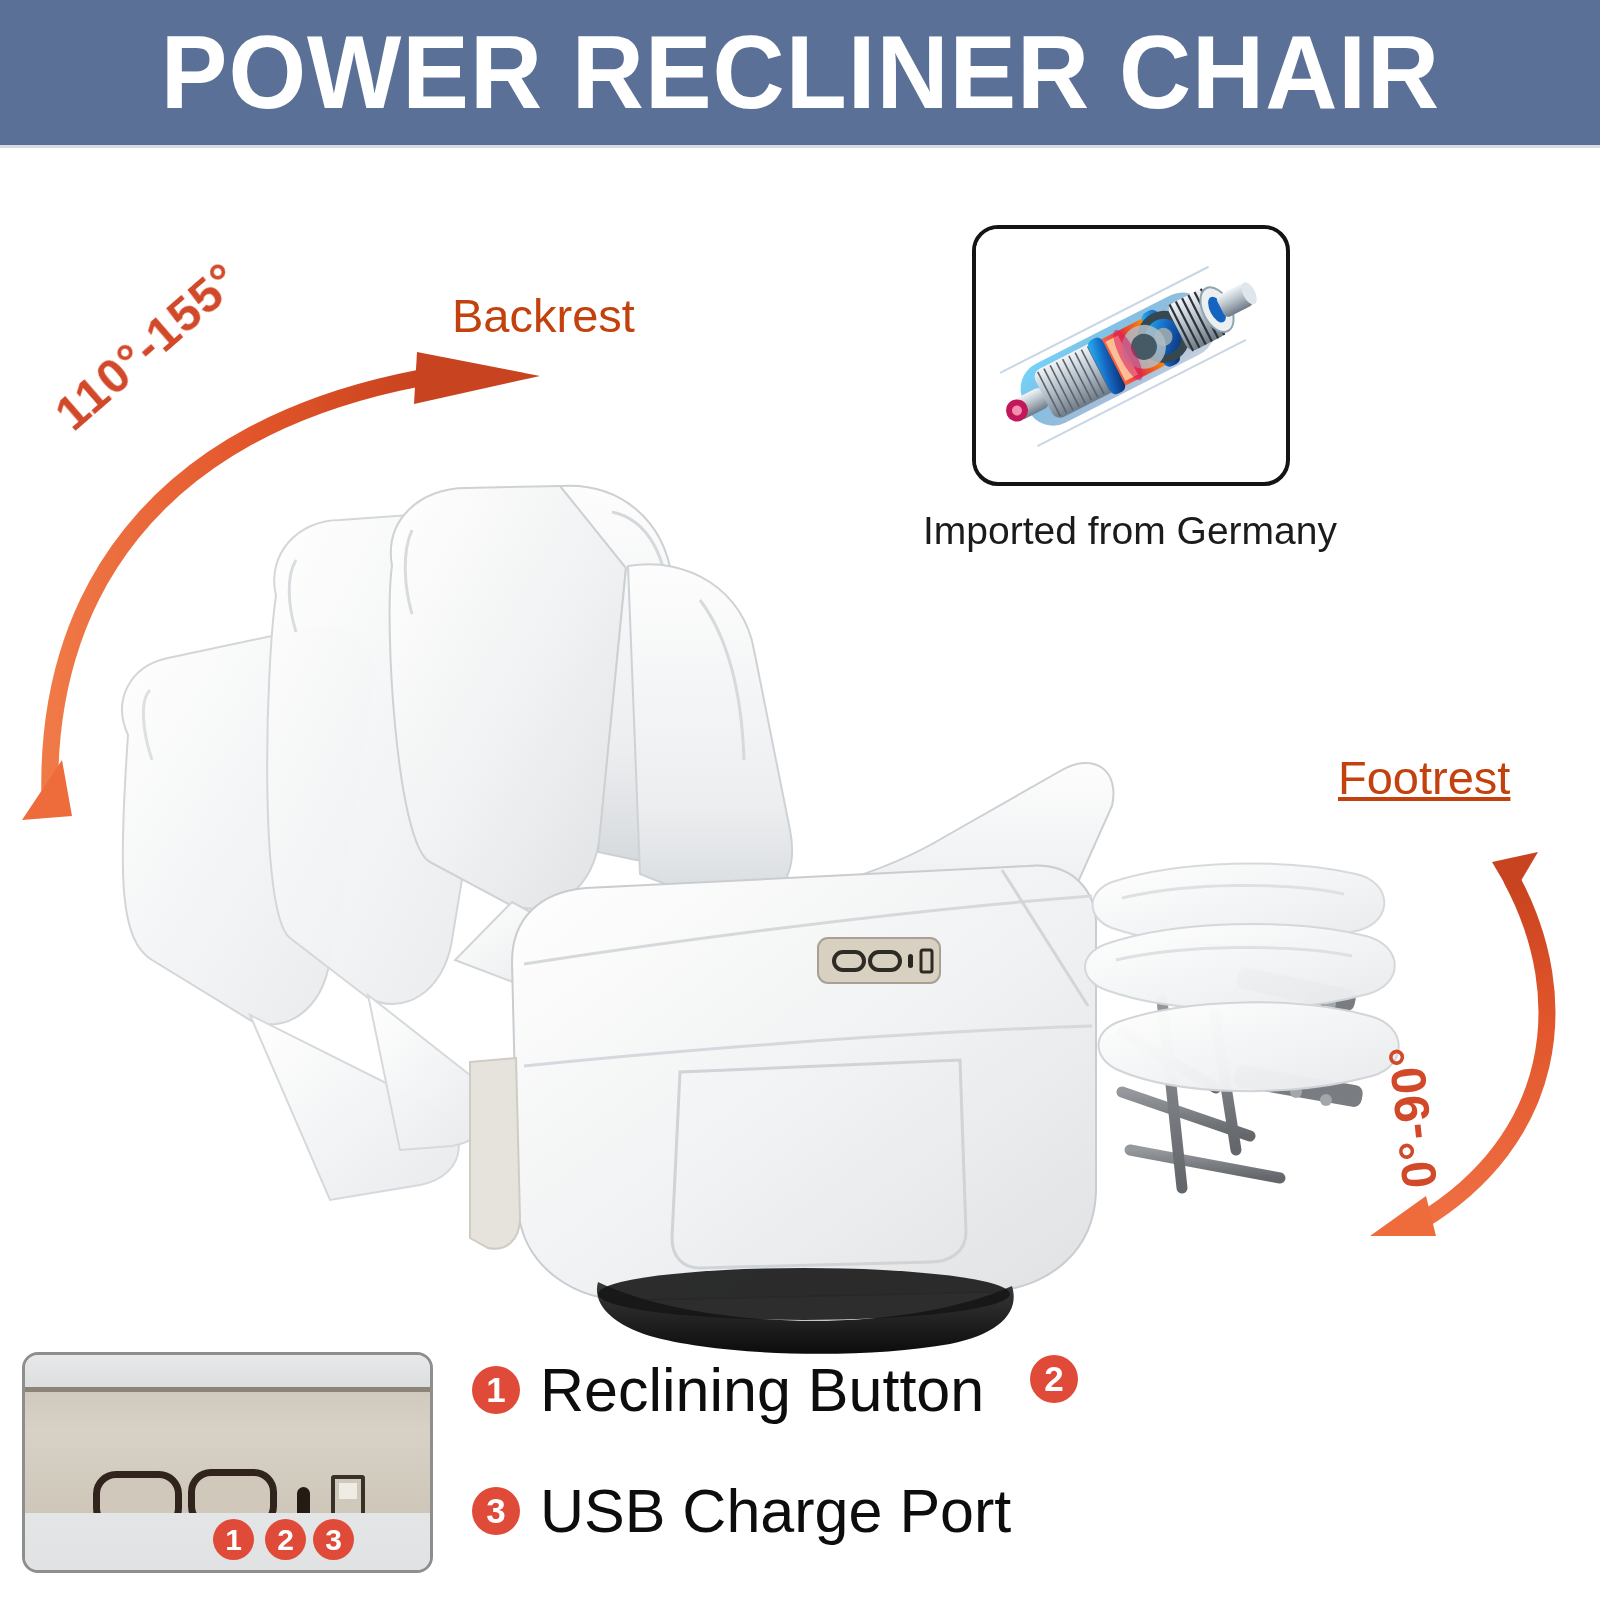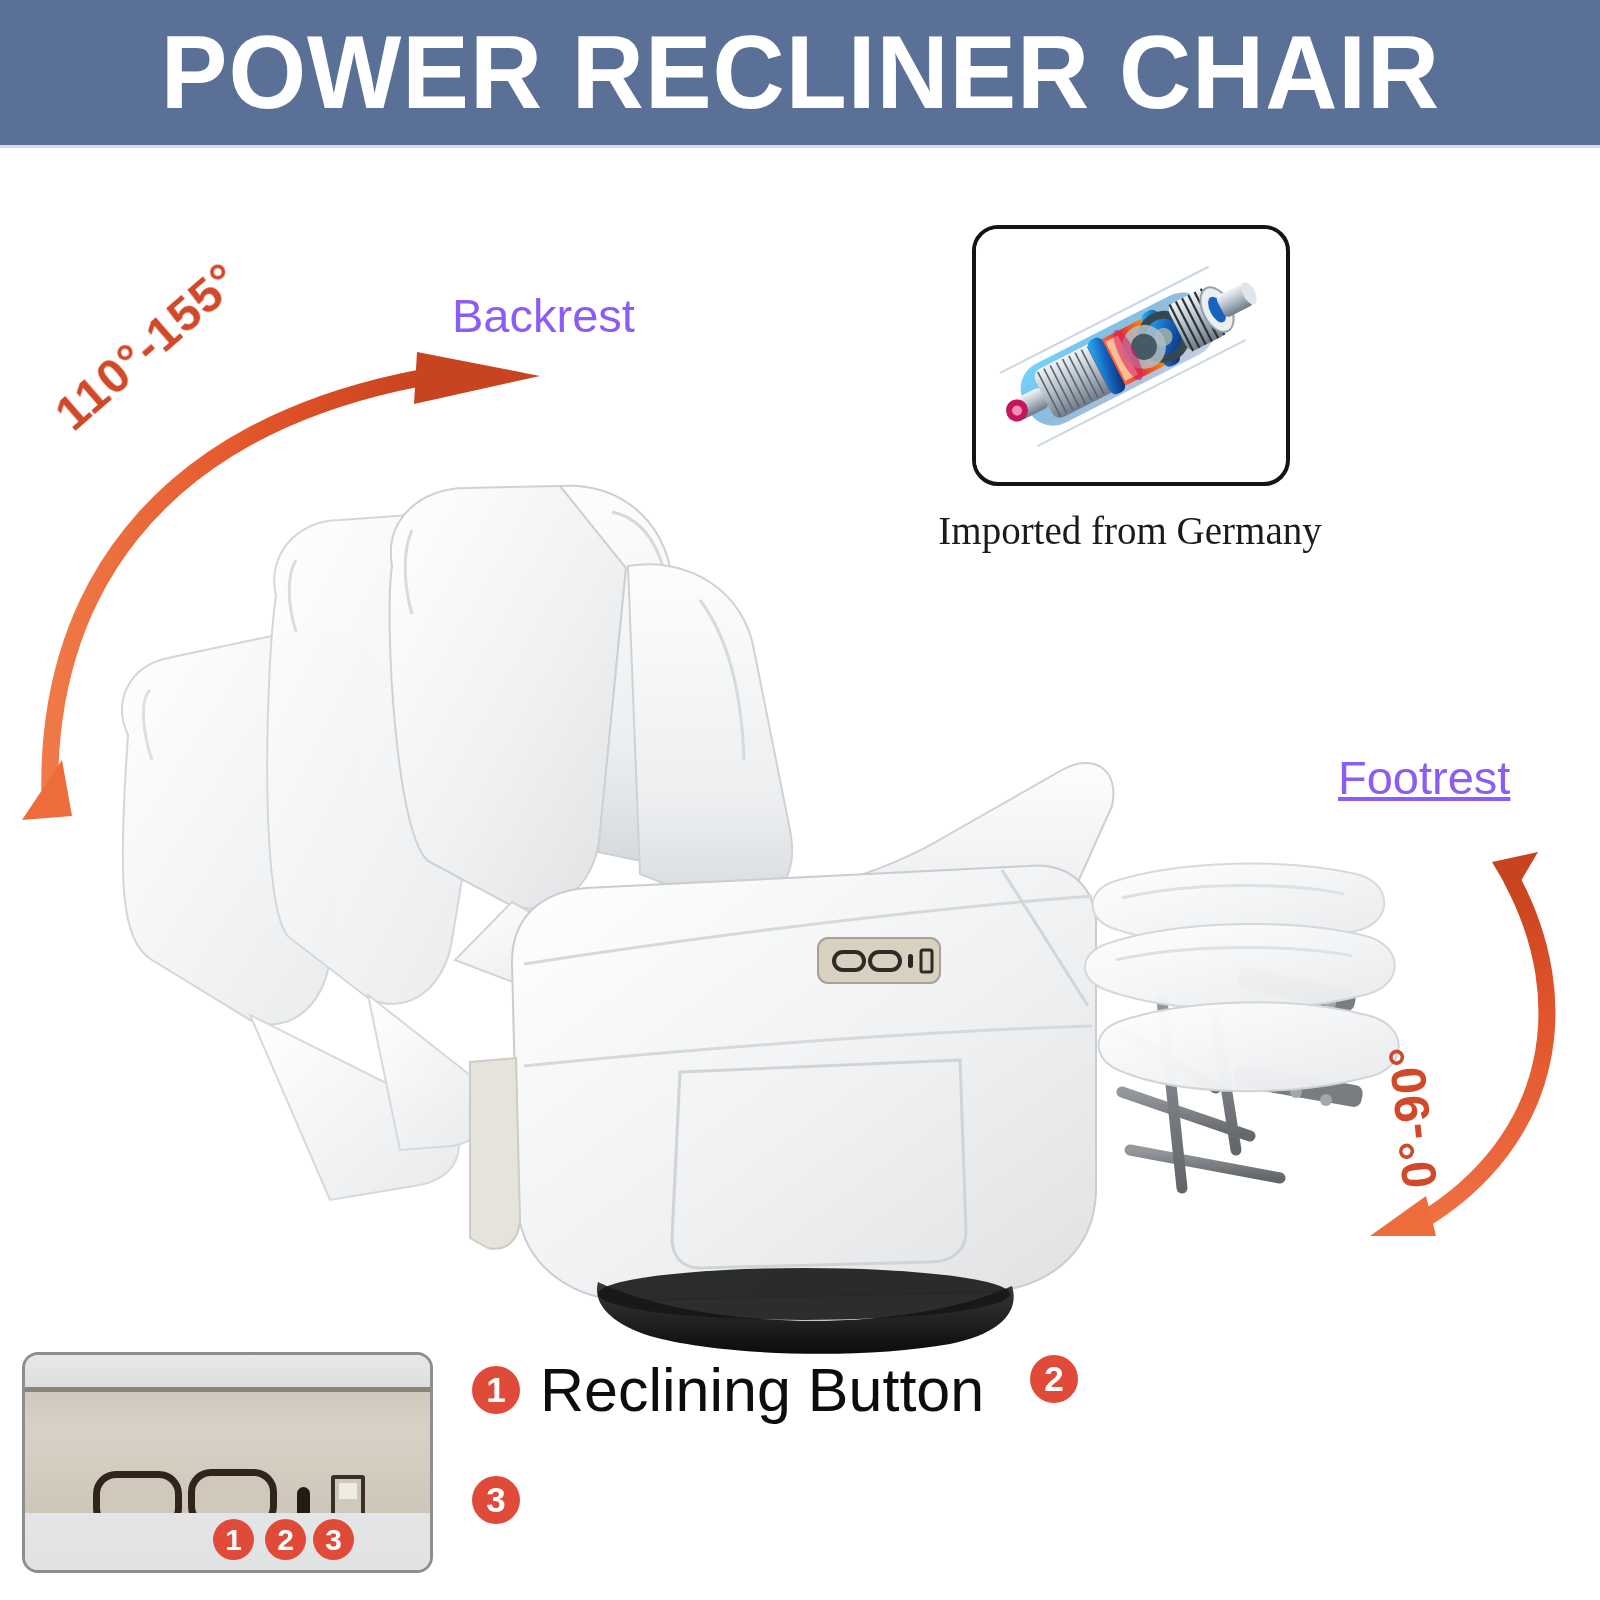--- a/index.html
+++ b/index.html
@@ -28,42 +28,42 @@
     transform:scaleX(.97);
     white-space:nowrap;
     font-family:"Liberation Sans","DejaVu Sans",sans-serif;
   }
   .banner-edge{
     position:absolute;left:0;top:145px;width:1600px;height:3px;
     background:#d9dde3;
   }
 
   
-  .lbl{position:absolute;color:#8b5cf6;white-space:nowrap;}
+  .lbl{position:absolute;color:#c2410c;white-space:nowrap;}
   #backrest-label{left:452px;top:288px;font-size:47px;}
   #footrest-label{left:1338px;top:750px;font-size:47px;text-decoration:underline;}
 
   .angle-text{
     position:absolute;color:#d2492a;font-weight:bold;white-space:nowrap;
     font-size:49px;letter-spacing:1px;
   }
   #angle-back{left:62px;top:392px;transform:rotate(-41deg);transform-origin:0 50%;}
   #angle-foot{left:1420px;top:1160px;transform:rotate(-96deg);transform-origin:0 50%;}
 
   
   .motor-card{
     position:absolute;left:972px;top:225px;width:310px;height:253px;
     border:4px solid #141414;border-radius:26px;
     background:#ffffff;overflow:hidden;
   }
   .motor-text{
     position:absolute;left:860px;top:506px;width:540px;
     text-align:center;color:#1b1b1b;font-size:39px;line-height:1.28;
   }
-  .motor-text div{white-space:nowrap;font-family:Liberation Serif, serif;}
+  .motor-text div{white-space:nowrap;}
 
   
   .panel-inset{
     position:absolute;left:22px;top:1352px;width:405px;height:215px;
     border:3px solid #8e8e8e;border-radius:16px;overflow:hidden;
     background:#dedede;
   }
   .panel-fabric-top{position:absolute;left:0;top:0;width:100%;height:32px;
     background:linear-gradient(#e6e8ea,#dcdee0);}
   .panel-strip{position:absolute;left:0;top:32px;width:100%;height:126px;
@@ -375,15 +375,16 @@
 
   <div class="legend-item" id="leg1">
     <div class="legend-badge">1</div>
     <div class="legend-text">Reclining Button</div>
   </div>
   <div class="legend-item" id="leg2">
     <div class="legend-badge">2</div>
   </div>
   <div class="legend-item" id="leg3">
     <div class="legend-badge">3</div>
+    <div class="legend-text">USB Charge Port</div>
   </div>
 
 </div>
 
 </body></html>

